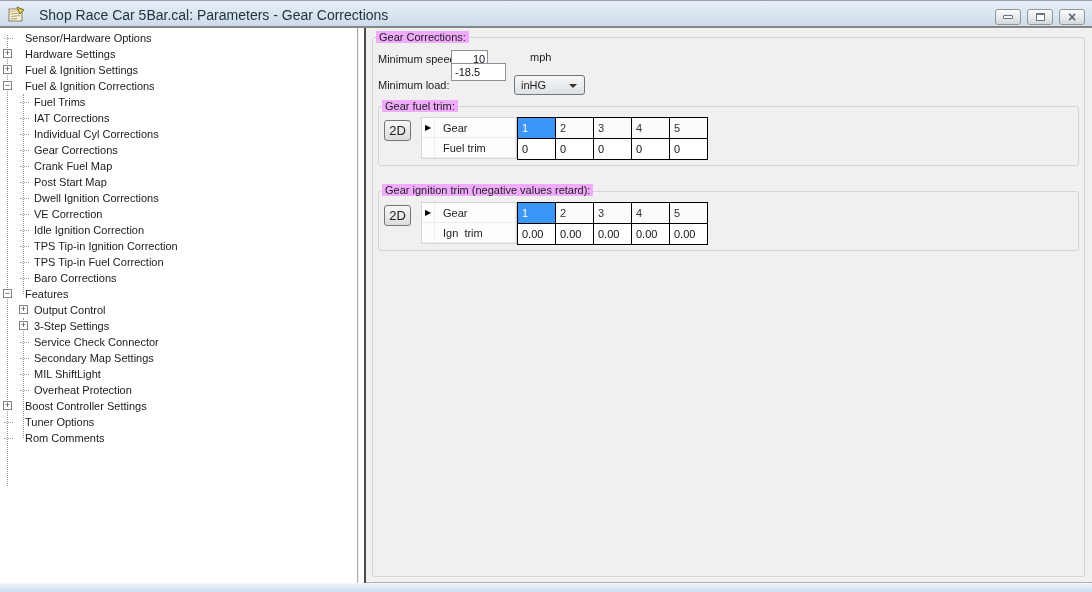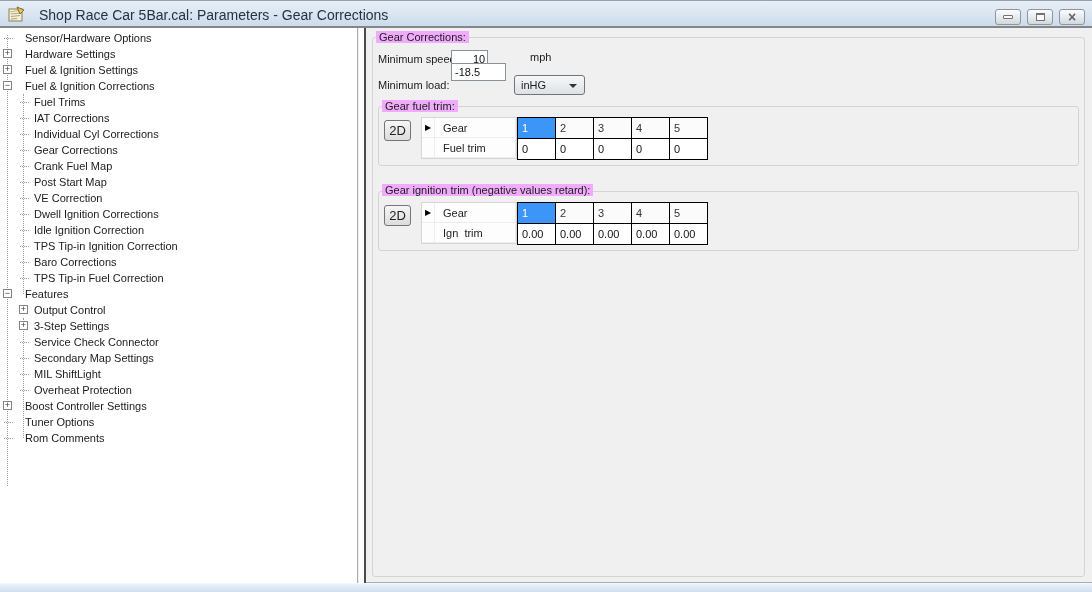--- a/index.html
+++ b/index.html
@@ -150,26 +150,26 @@
 <div class="tree-row lvl0"><span class="tree-dash"></span><span class="tree-label">Sensor/Hardware Options</span></div>
     <div class="tree-row lvl0"><span class="tree-box">+</span><span class="tree-label">Hardware Settings</span></div>
     <div class="tree-row lvl0"><span class="tree-box">+</span><span class="tree-label">Fuel &amp; Ignition Settings</span></div>
     <div class="tree-row lvl0"><span class="tree-box">−</span><span class="tree-label">Fuel &amp; Ignition Corrections</span></div>
     <div class="tree-row lvl1"><span class="tree-dash"></span><span class="tree-label">Fuel Trims</span></div>
     <div class="tree-row lvl1"><span class="tree-dash"></span><span class="tree-label">IAT Corrections</span></div>
     <div class="tree-row lvl1"><span class="tree-dash"></span><span class="tree-label">Individual Cyl Corrections</span></div>
     <div class="tree-row lvl1"><span class="tree-dash"></span><span class="tree-label">Gear Corrections</span></div>
     <div class="tree-row lvl1"><span class="tree-dash"></span><span class="tree-label">Crank Fuel Map</span></div>
     <div class="tree-row lvl1"><span class="tree-dash"></span><span class="tree-label">Post Start Map</span></div>
+    <div class="tree-row lvl1"><span class="tree-dash"></span><span class="tree-label">Dwell Ignition Corrections</span></div>
     <div class="tree-row lvl1"><span class="tree-dash"></span><span class="tree-label">VE Correction</span></div>
-    <div class="tree-row lvl1"><span class="tree-dash"></span><span class="tree-label">Dwell Ignition Corrections</span></div>
     <div class="tree-row lvl1"><span class="tree-dash"></span><span class="tree-label">Idle Ignition Correction</span></div>
     <div class="tree-row lvl1"><span class="tree-dash"></span><span class="tree-label">TPS Tip-in Ignition Correction</span></div>
+    <div class="tree-row lvl1"><span class="tree-dash"></span><span class="tree-label">TPS Tip-in Fuel Correction</span></div>
     <div class="tree-row lvl1"><span class="tree-dash"></span><span class="tree-label">Baro Corrections</span></div>
-    <div class="tree-row lvl1"><span class="tree-dash"></span><span class="tree-label">TPS Tip-in Fuel Correction</span></div>
     <div class="tree-row lvl0"><span class="tree-box">−</span><span class="tree-label">Features</span></div>
     <div class="tree-row lvl1"><span class="tree-box">+</span><span class="tree-label">Output Control</span></div>
     <div class="tree-row lvl1"><span class="tree-box">+</span><span class="tree-label">3-Step Settings</span></div>
     <div class="tree-row lvl1"><span class="tree-dash"></span><span class="tree-label">Service Check Connector</span></div>
     <div class="tree-row lvl1"><span class="tree-dash"></span><span class="tree-label">Secondary Map Settings</span></div>
     <div class="tree-row lvl1"><span class="tree-dash"></span><span class="tree-label">MIL ShiftLight</span></div>
     <div class="tree-row lvl1"><span class="tree-dash"></span><span class="tree-label">Overheat Protection</span></div>
     <div class="tree-row lvl0"><span class="tree-box">+</span><span class="tree-label">Boost Controller Settings</span></div>
     <div class="tree-row lvl0"><span class="tree-dash"></span><span class="tree-label">Tuner Options</span></div>
     <div class="tree-row lvl0"><span class="tree-dash"></span><span class="tree-label">Rom Comments</span></div>

